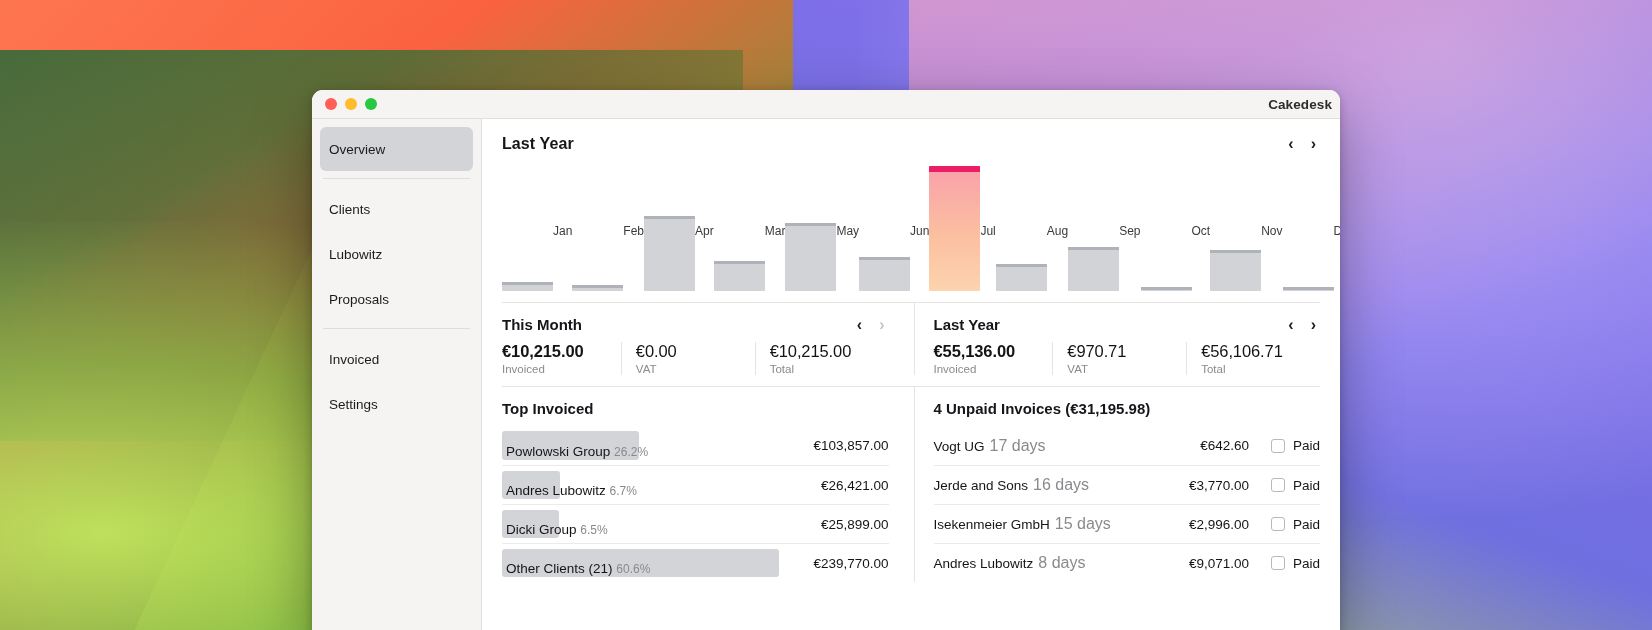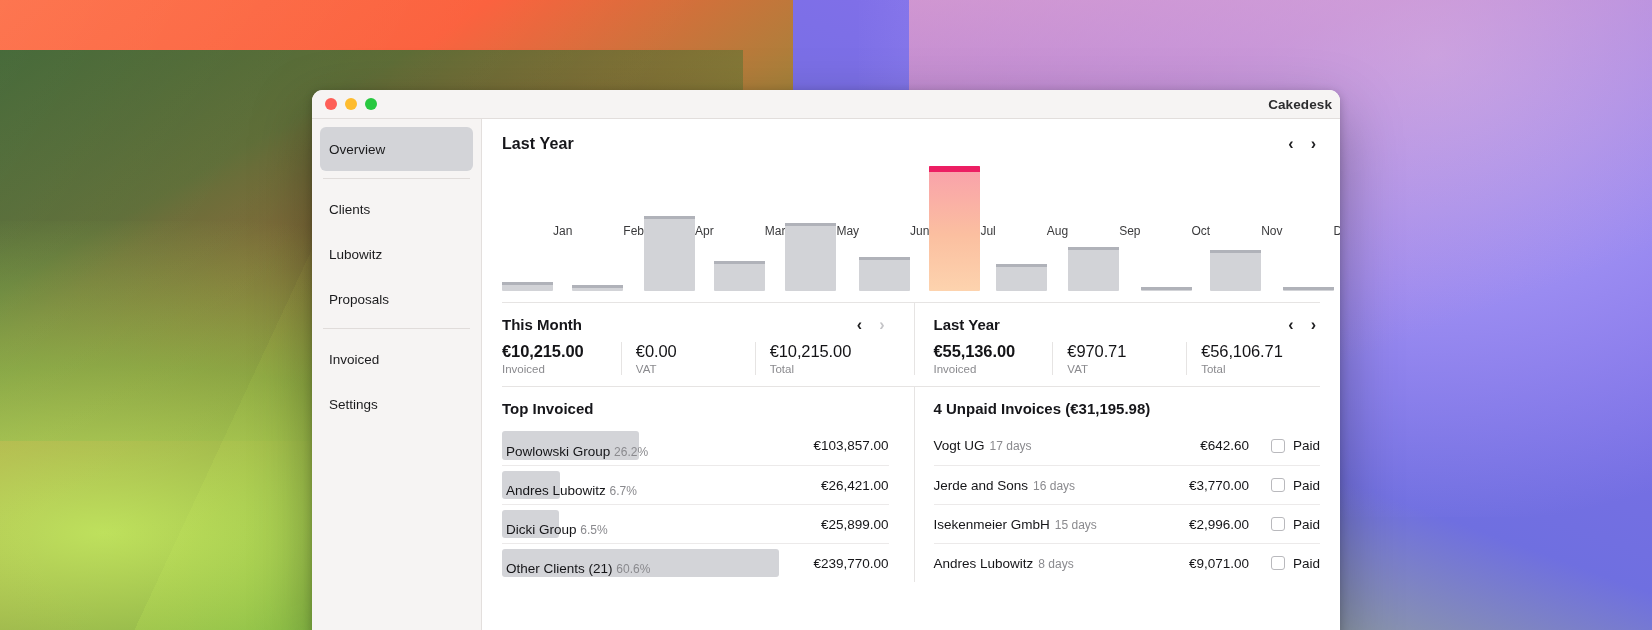--- a/index.html
+++ b/index.html
@@ -168,21 +168,21 @@
     white-space:nowrap; padding:3px 4px 3px 4px;margin-top:11px;
   }
   .cl-pct { font-size:12px; color:#8a8a8e; }
   .cl-bar {
     position:absolute; left:0; top:5px; bottom:5px;
     background:#d3d4d8; border-radius:3px; z-index:0;
   }
   .spacer { flex:1; }
   .amt { font-size:13.5px; color:#151518; white-space:nowrap; }
   .inv-name { font-size:13.5px; color:#151518; white-space:nowrap; }
-  .inv-days { font-size:12px; color:#8a8a8e; margin-left:5px; }
+  .inv-days { font-size:16px; color:#8a8a8e; margin-left:5px; }
   .chk {
     width:14px; height:14px; border:1.4px solid #b9b9bd;
     border-radius:3px; background:#fff; margin-left:22px; flex:0 0 14px;
   }
   .paid-lbl { font-size:13.5px; color:#151518; margin-left:8px; }
 </style>
 </head>
 <body>
 
 <div class="wallpaper">

